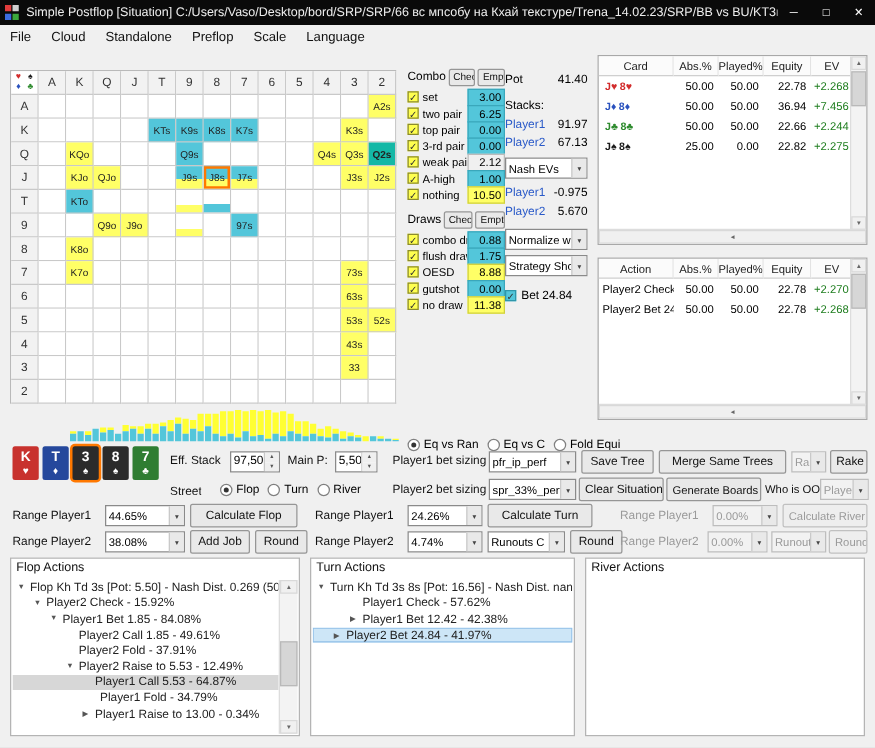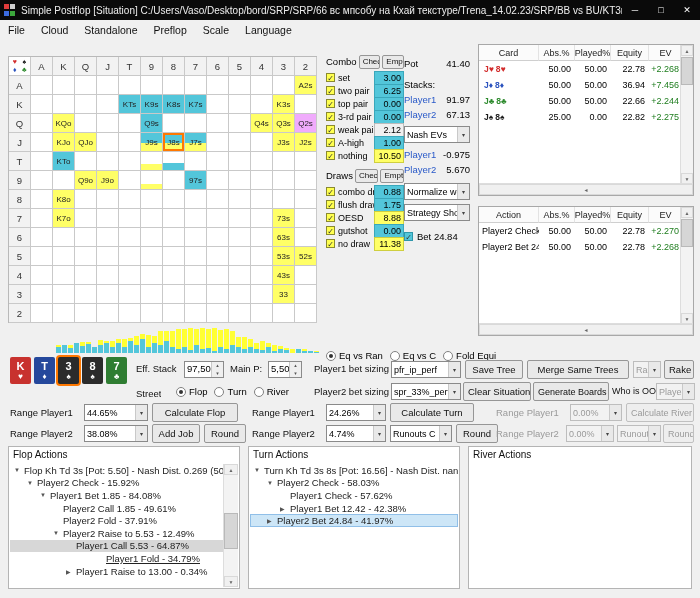--- a/index.html
+++ b/index.html
@@ -219,21 +219,21 @@
       <div class="mcell mdata"></div>
       <div class="mcell mdata"></div>
       <div class="mcell mdata"></div>
       <div class="mcell mdata"></div>
       <div class="mcell mdata" style="background: rgb(255, 255, 102);">
         <span class="mlabel">Q4s</span>
       </div>
       <div class="mcell mdata" style="background: rgb(255, 255, 102);">
         <span class="mlabel">Q3s</span>
       </div>
-      <div class="mcell mdata" style="background: #f0abfc;">
+      <div class="mcell mdata" style="background: #14b8a6; font-weight: bold;">
         <span class="mlabel">Q2s</span>
       </div>
       <div class="mcell mhead">J</div>
       <div class="mcell mdata"></div>
       <div class="mcell mdata" style="background: rgb(255, 255, 102);">
         <span class="mlabel">KJo</span>
       </div>
       <div class="mcell mdata" style="background: rgb(255, 255, 102);">
         <span class="mlabel">QJo</span>
       </div>
@@ -957,21 +957,21 @@
           <span class="xtext">Player2 Fold - 37.91%</span>
         </div>
         <div class="xrow" style="padding-left: 43px;">
           <span class="xarrow">▼</span>
           <span class="xtext">Player2 Raise to 5.53 - 12.49%</span>
         </div>
         <div class="xrow xselgray" style="padding-left: 56px;">
           <span class="xarrow"></span>
           <span class="xtext">Player1 Call 5.53 - 64.87%</span>
         </div>
-        <div class="xrow" style="padding-left: 86px; text-decoration: underline;">
+        <div class="xrow" style="padding-left: 60px;">
           <span class="xarrow"></span>
           <span class="xtext">Player1 Fold - 34.79%</span>
         </div>
         <div class="xrow" style="padding-left: 56px;">
           <span class="xarrow">▶</span>
           <span class="xtext">Player1 Raise to 13.00 - 0.34%</span>
         </div>
       </div>
     <div class="pvscroll">
       <span class="sarr">▲</span>
@@ -980,24 +980,20 @@
     </div>
   </div>
 
   <div class="panel" style="left:248px;top:446px;width:212px;height:143px;">
     <div class="ptitle">Turn Actions</div>
     <div class="tree">
         <div class="xrow" style="padding-left: 4px;">
           <span class="xarrow">▼</span>
           <span class="xtext">Turn Kh Td 3s 8s [Pot: 16.56] - Nash Dist. nan (50%)</span>
         </div>
-        <div class="xrow" style="padding-left: 17px;">
-          <span class="xarrow">▼</span>
-          <span class="xtext">Player2 Check - 58.03%</span>
-        </div>
         <div class="xrow" style="padding-left: 30px;">
           <span class="xarrow"></span>
           <span class="xtext">Player1 Check - 57.62%</span>
         </div>
         <div class="xrow" style="padding-left: 30px;">
           <span class="xarrow">▶</span>
           <span class="xtext">Player1 Bet 12.42 - 42.38%</span>
         </div>
         <div class="xrow xselblue" style="padding-left: 17px;">
           <span class="xarrow">▶</span>

